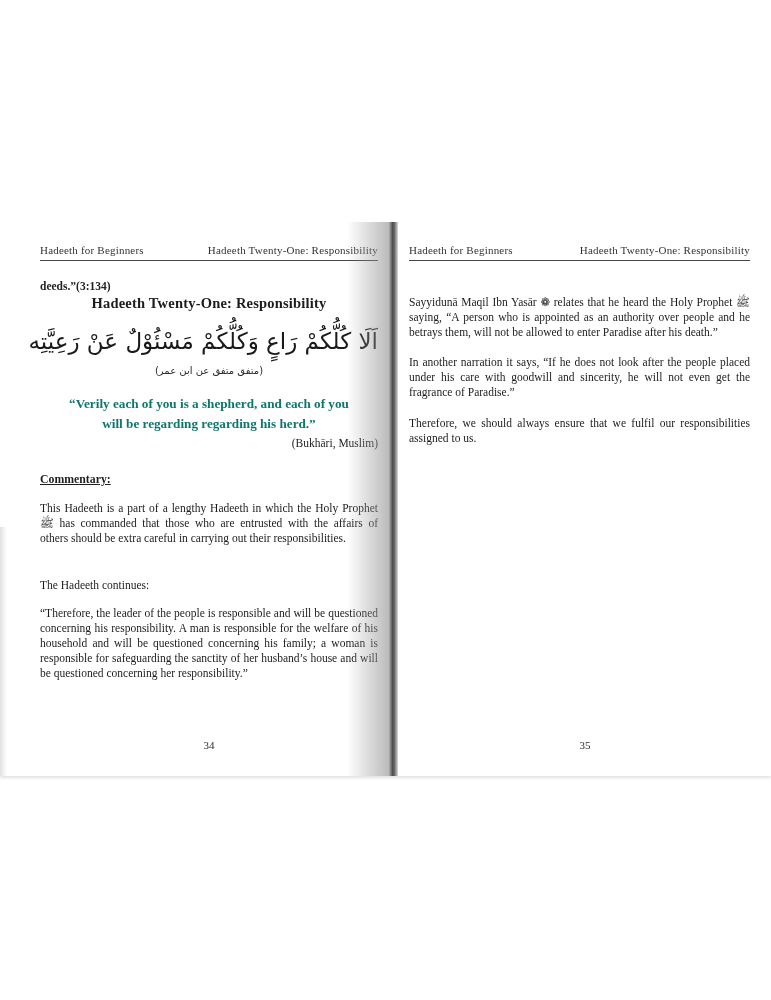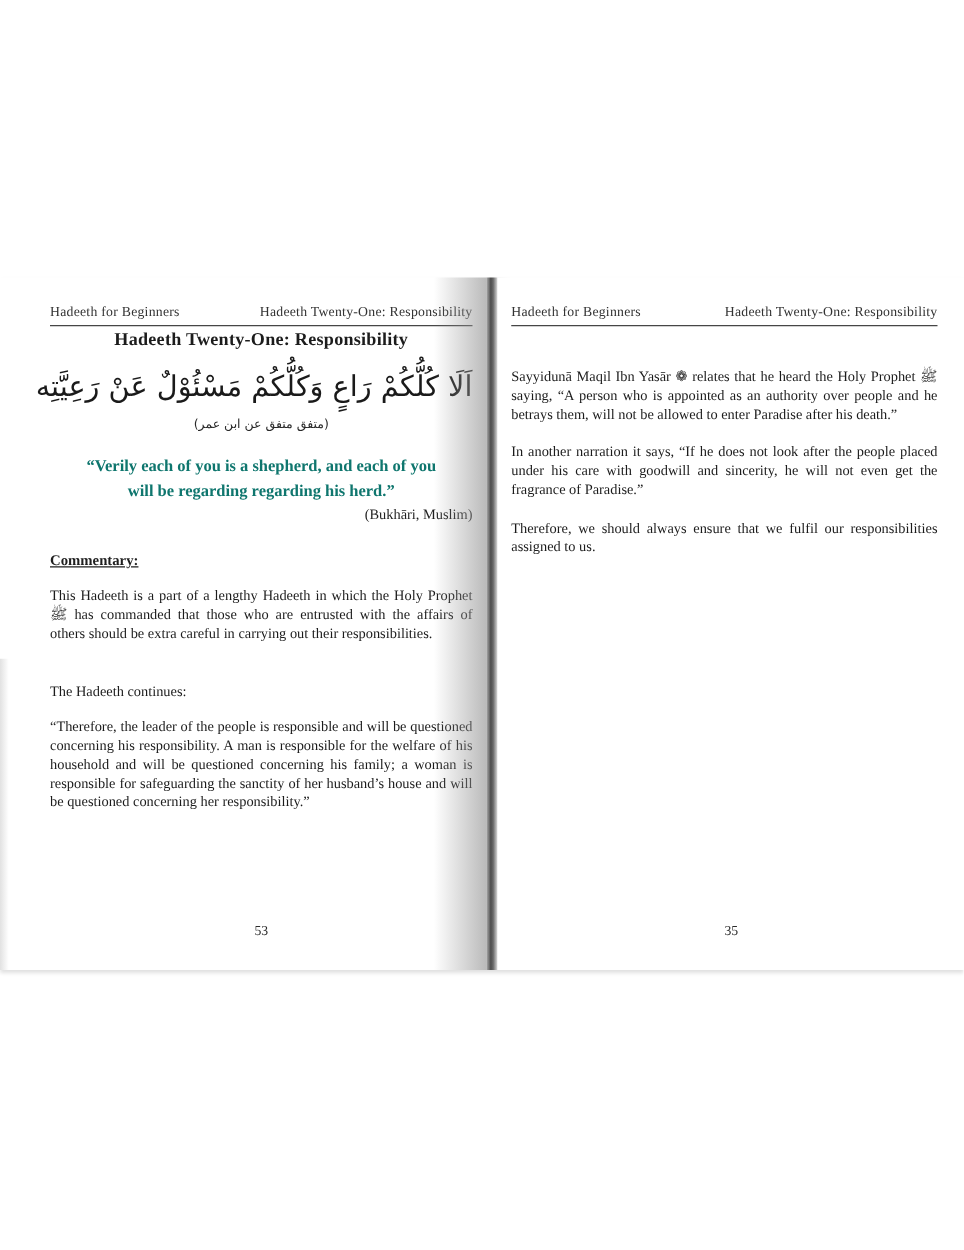--- a/index.html
+++ b/index.html
@@ -169,20 +169,21 @@
 <div class="scan">
   <div class="book">
 
     <div class="page page-left">
       <div class="page-header">
         <span>Hadeeth for Beginners</span>
         <span>Hadeeth Twenty-One: Responsibility</span>
       </div>
       <hr class="header-rule">
 
+      <div class="continuation">deeds.”(3:134)</div>
 
       <h2 class="chapter-heading">Hadeeth Twenty-One: Responsibility</h2>
 
       <div class="arabic-main">اَلَا كُلُّكُمْ رَاعٍ وَكُلُّكُمْ مَسْئُوْلٌ عَنْ رَعِيَّتِه</div>
 
       <div class="arabic-attr">(متفق متفق عن ابن عمر)</div>
 
       <div class="translation">
         <div>“Verily each of you is a shepherd, and each of you</div>
         <div>will be regarding regarding his herd.”</div>
@@ -191,21 +192,21 @@
       <div class="source-line">(Bukhāri, Muslim)</div>
 
       <div class="commentary-heading">Commentary:</div>
 
       <p class="body-para">This Hadeeth is a part of a lengthy Hadeeth in which the Holy Prophet ﷺ has commanded that those who are entrusted with the affairs of others should be extra careful in carrying out their responsibilities.</p>
 
       <p class="body-para mt-continues">The Hadeeth continues:</p>
 
       <p class="body-para mt-quote">“Therefore, the leader of the people is responsible and will be questioned concerning his responsibility. A man is responsible for the welfare of his household and will be questioned concerning his family; a woman is responsible for safeguarding the sanctity of her husband’s house and will be questioned concerning her responsibility.”</p>
 
-      <div class="page-number page-number-left">53</div>
+      <div class="page-number page-number-left">34</div>
 
       <div class="left-edge-shadow"></div>
     </div>
 
     <div class="gutter-shadow-left"></div>
     <div class="spine-line"></div>
     <div class="gutter-shadow-right"></div>
 
     <div class="page page-right">
       <div class="page-header">

